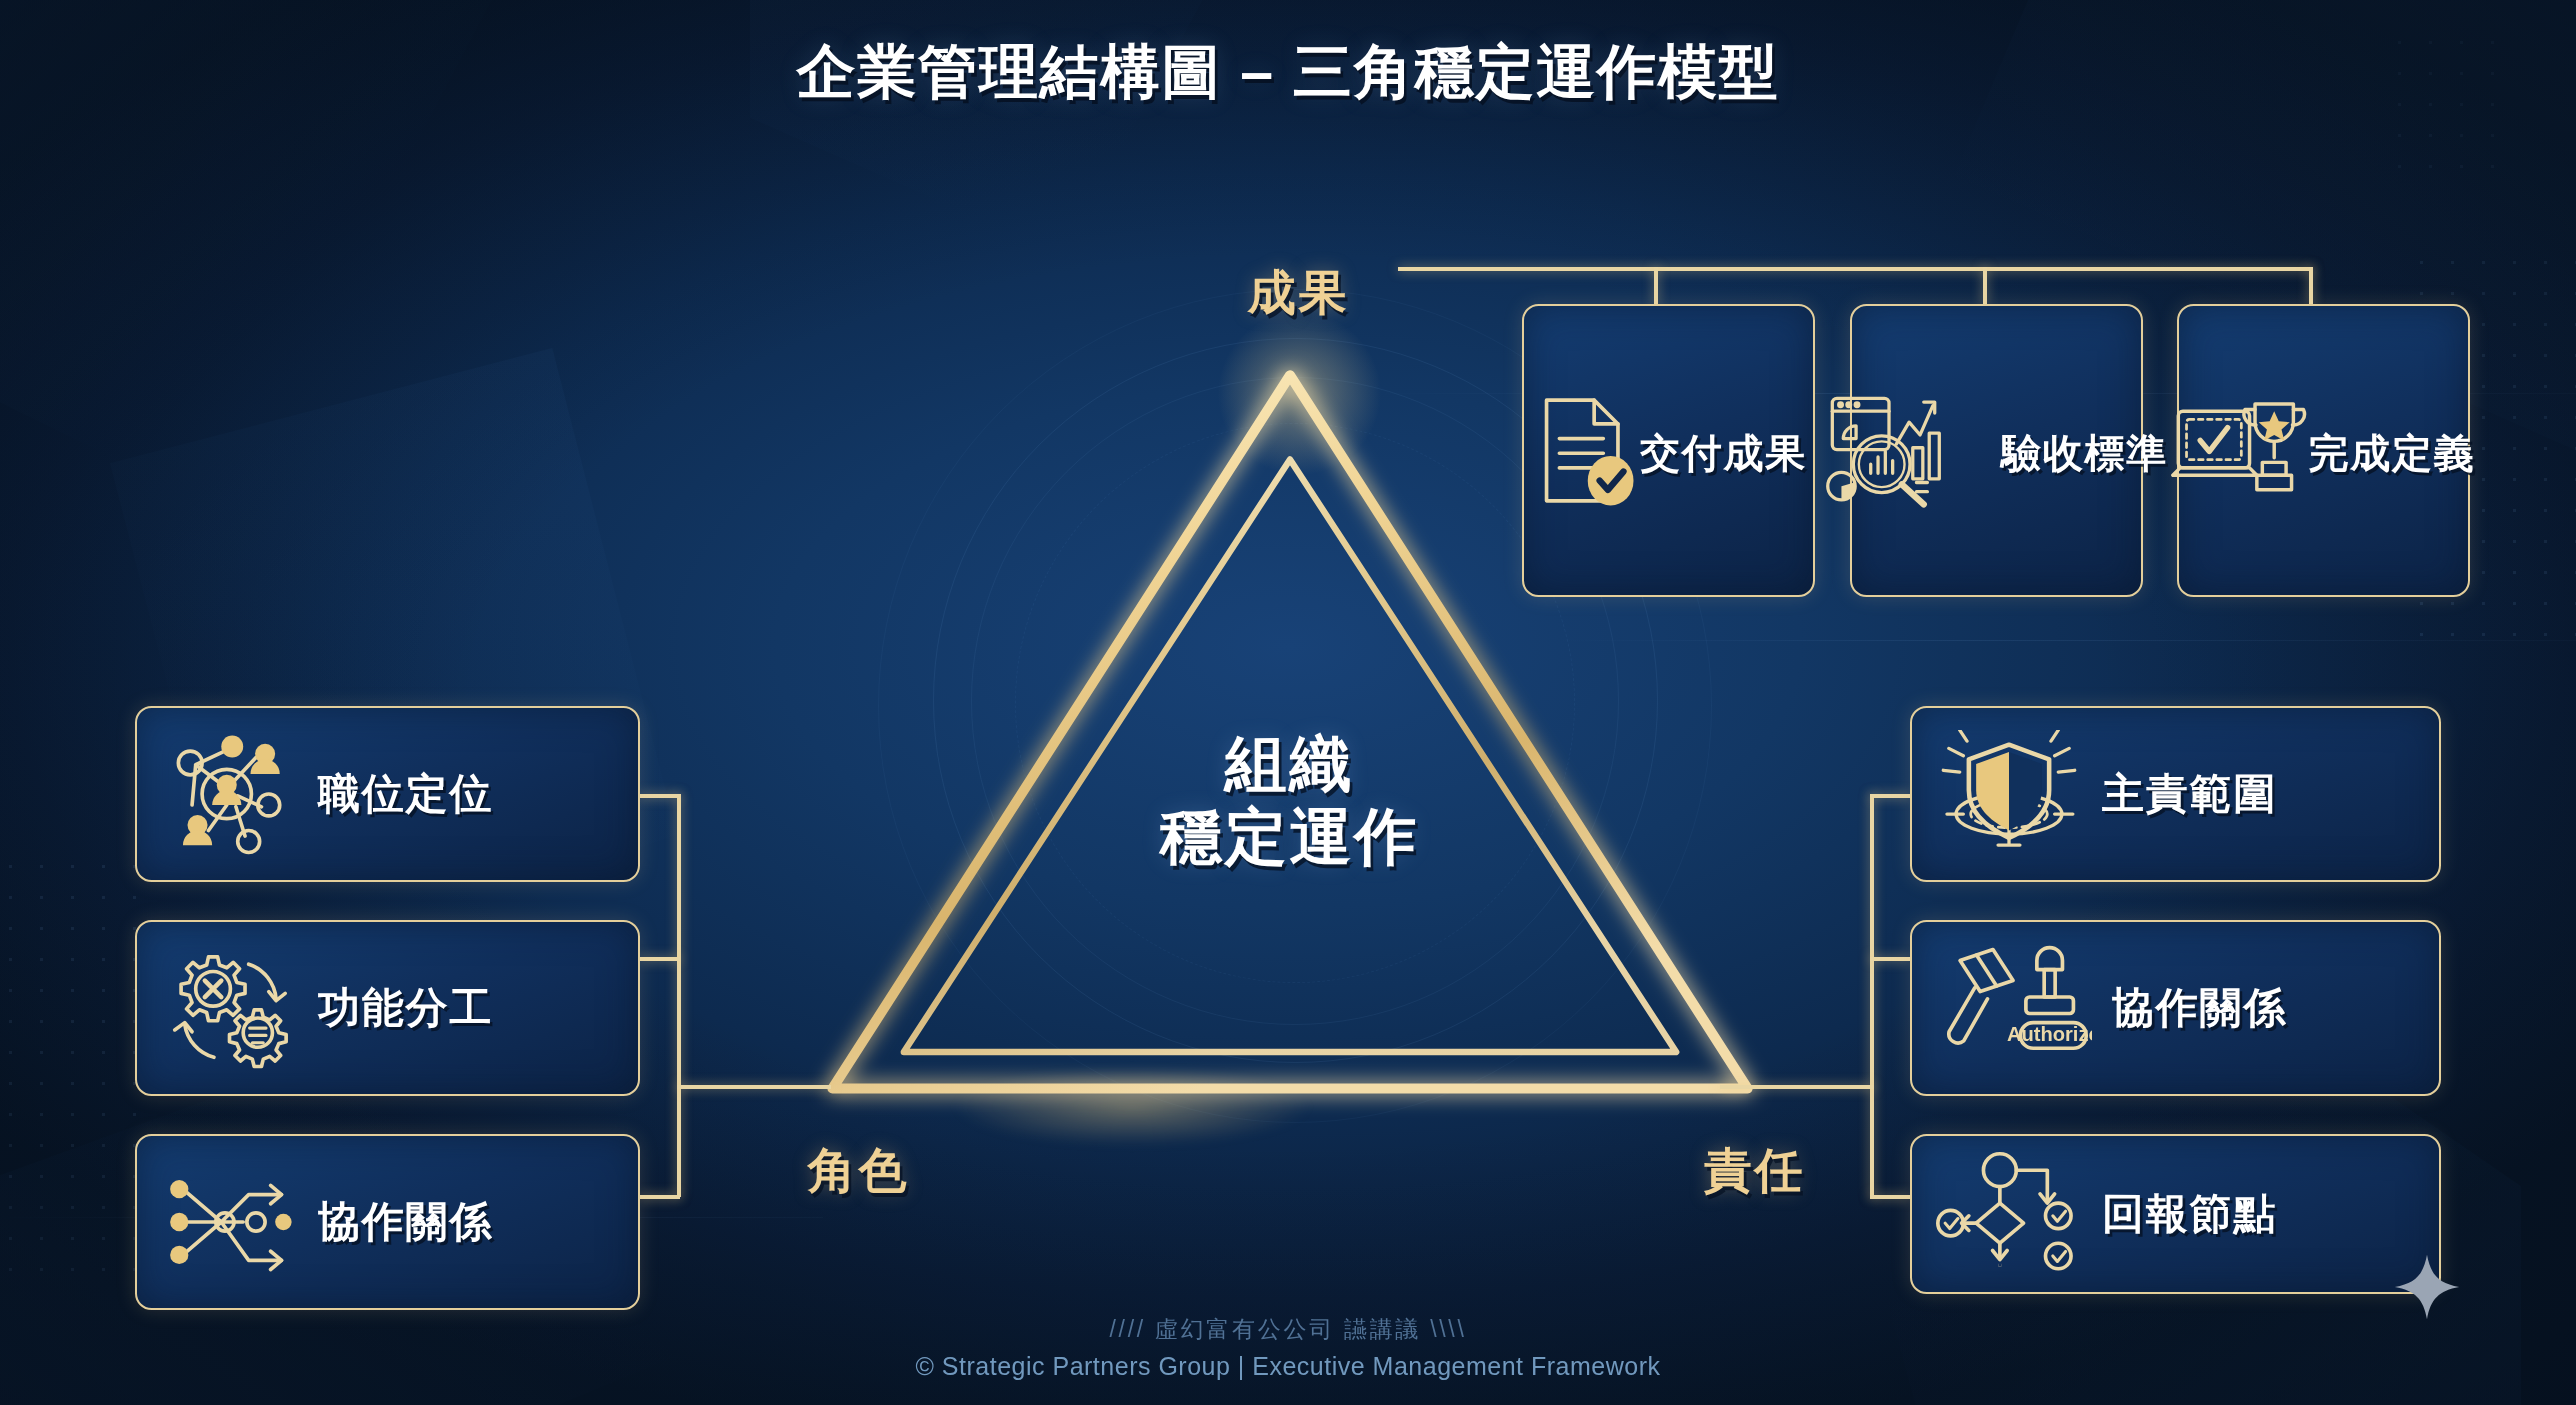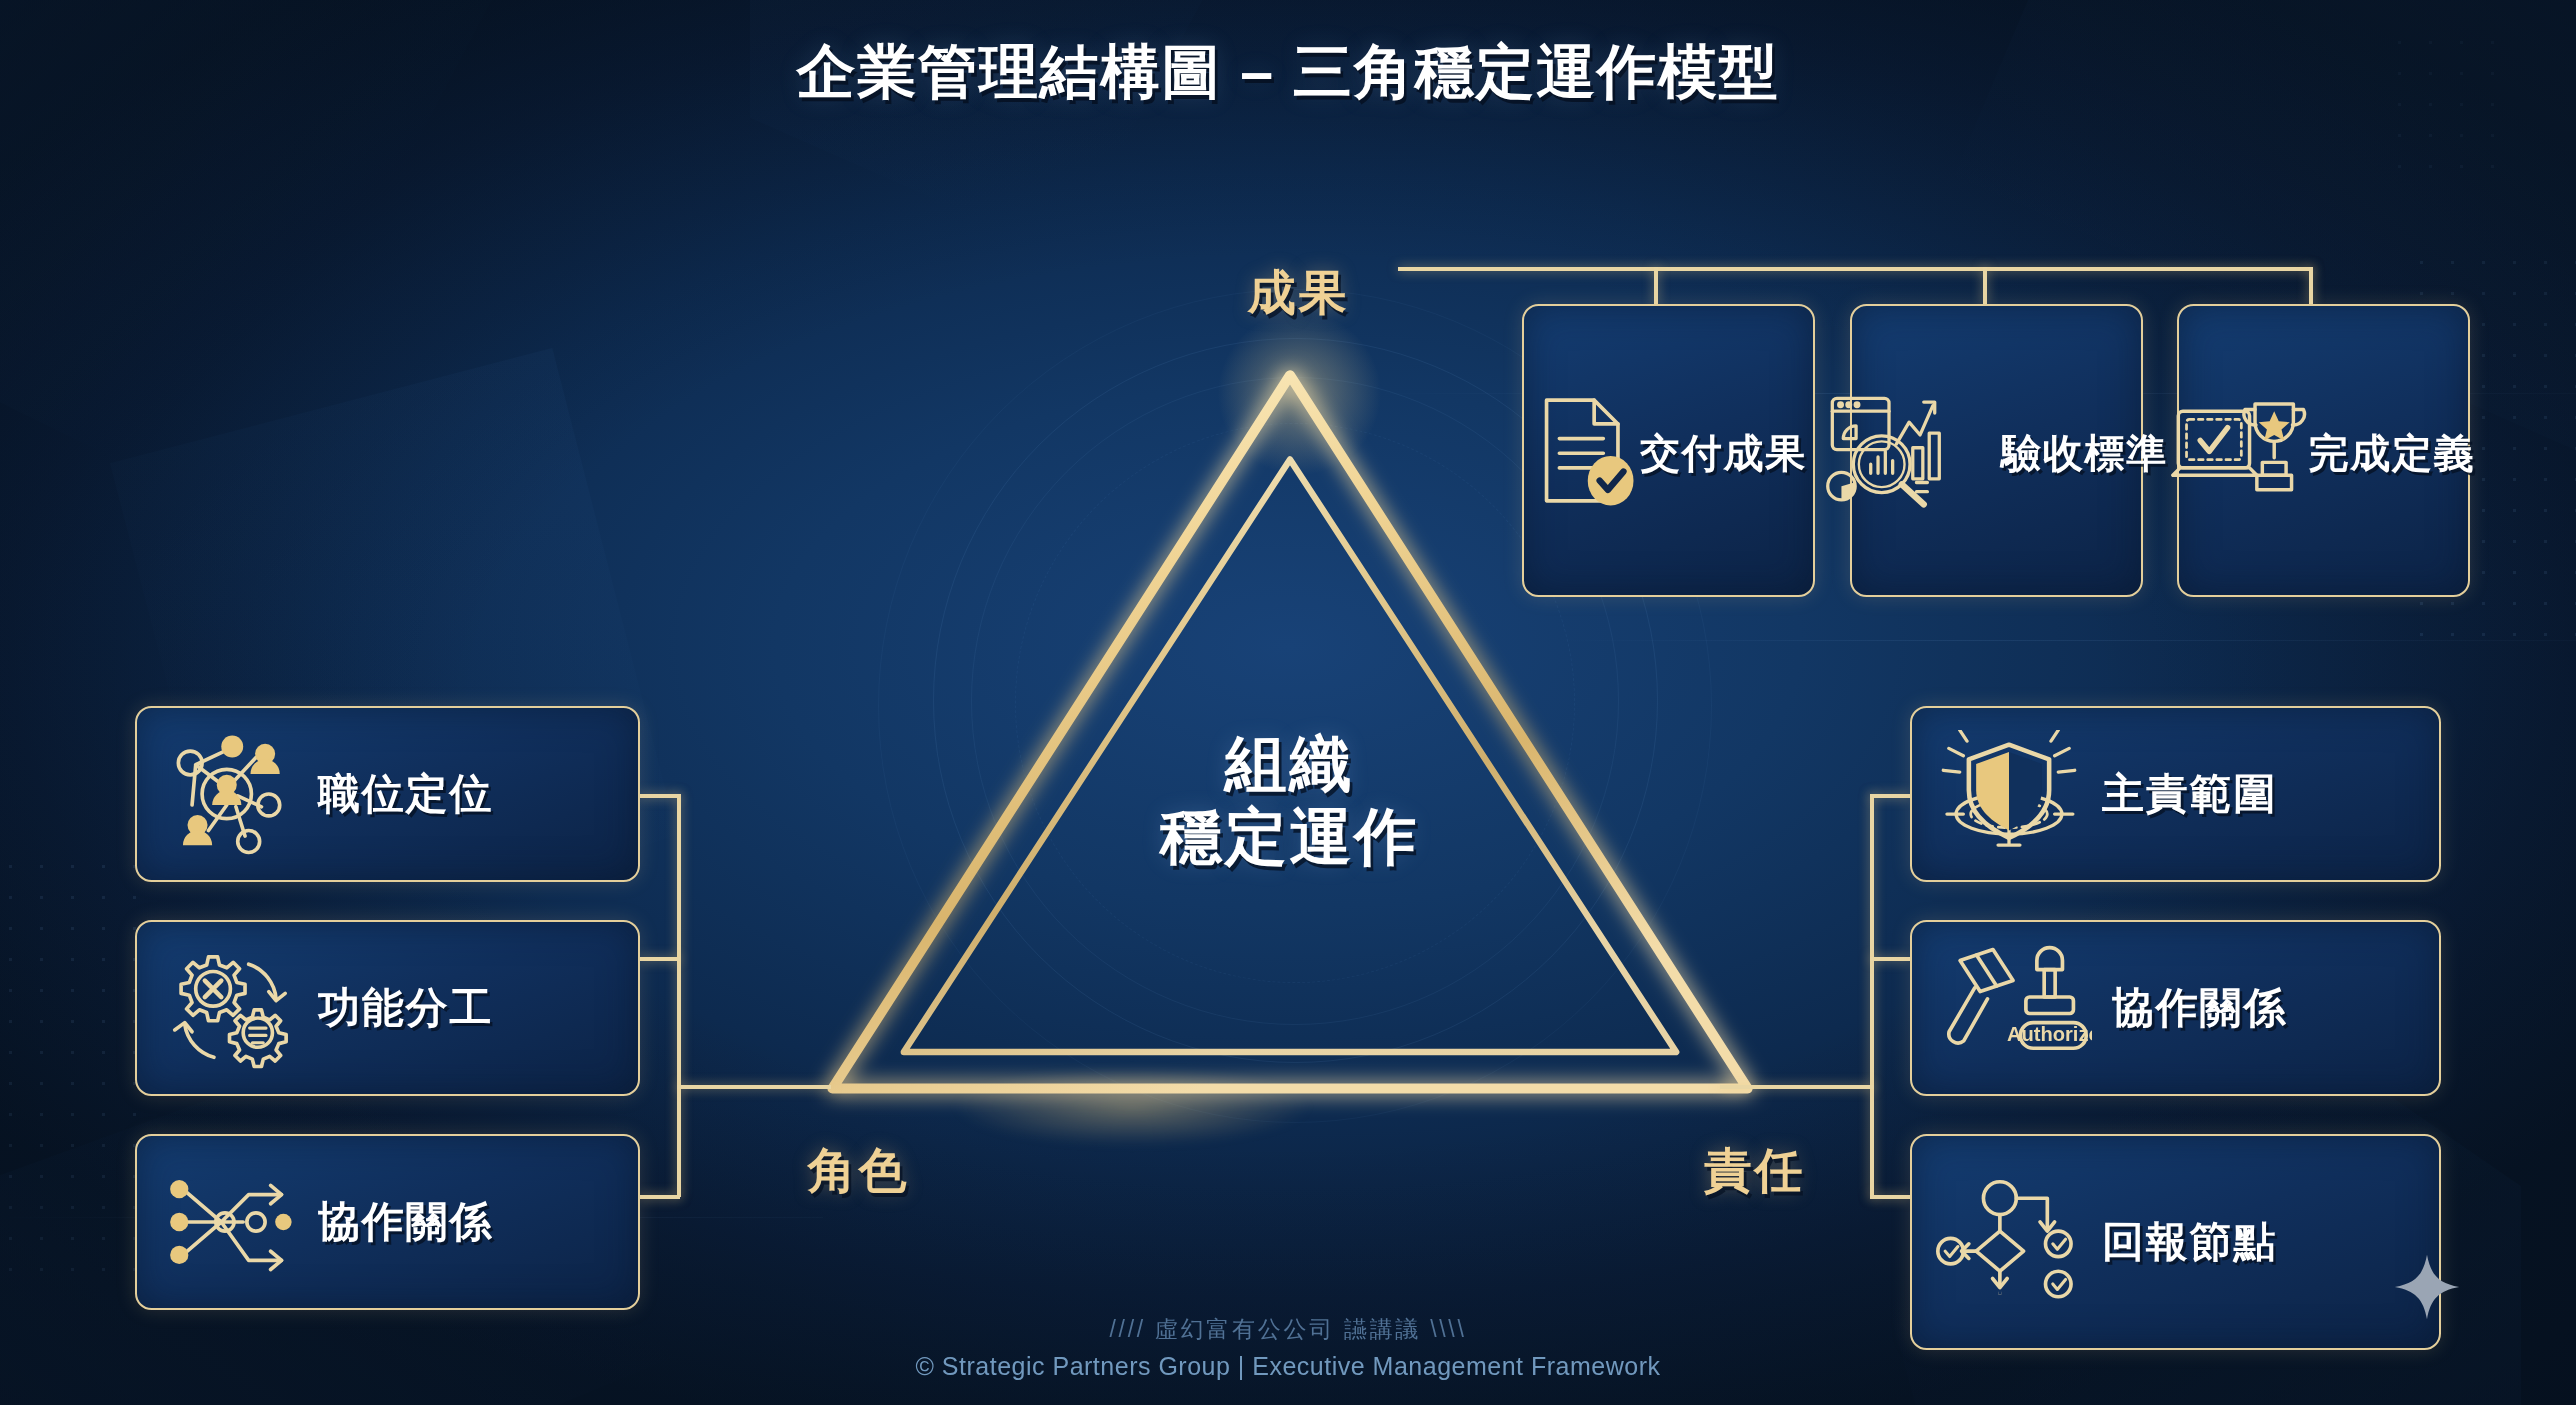--- a/index.html
+++ b/index.html
@@ -337,21 +337,21 @@
           <path d="M118 28 h12 v30 h-12 Z"></path>
           <rect x="98" y="58" width="52" height="18" rx="4"></rect>
           <rect x="92" y="86" width="72" height="28" rx="14"></rect>
         </g>
         <text x="128" y="106" text-anchor="middle" fill="#ead8a8" font-family="'Liberation Sans',sans-serif" font-size="22" font-weight="bold">Authorize</text>
       </svg>
     </div>
     <div class="card-label">協作關係</div>
   </div>
 
-  <div class="card card-h" style="left:1910px;top:1134px;width:531px;height:216px;">
+  <div class="card card-h" style="left:1910px;top:1134px;width:531px;height:160px;">
     <div class="icon-box">
       <svg width="146" height="128" viewBox="0 0 160 140">
         <g fill="none" stroke="#ead8a8" stroke-width="4" stroke-linejoin="round" stroke-linecap="round">
           <circle cx="70" cy="22" r="18"></circle>
           <path d="M70 40 V58"></path>
           <path d="M70 58 L96 80 L70 102 L44 80 Z"></path>
           <path d="M88 22 H122 V56"></path>
           <path d="M114 48 l8 10 l8 -10"></path>
           <path d="M44 80 H30"></path>
           <path d="M36 72 l-8 8 l8 8"></path>

